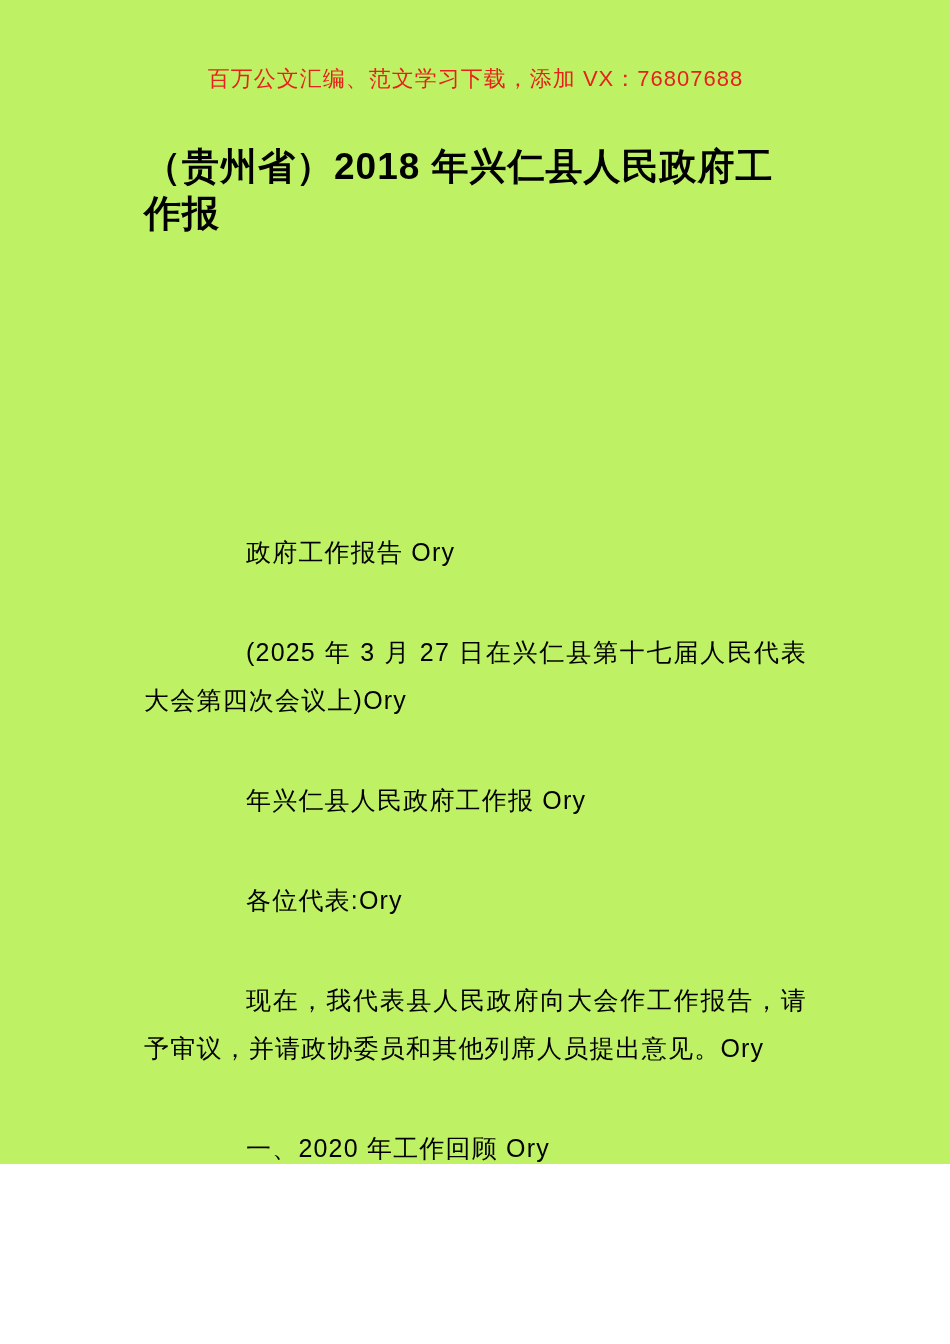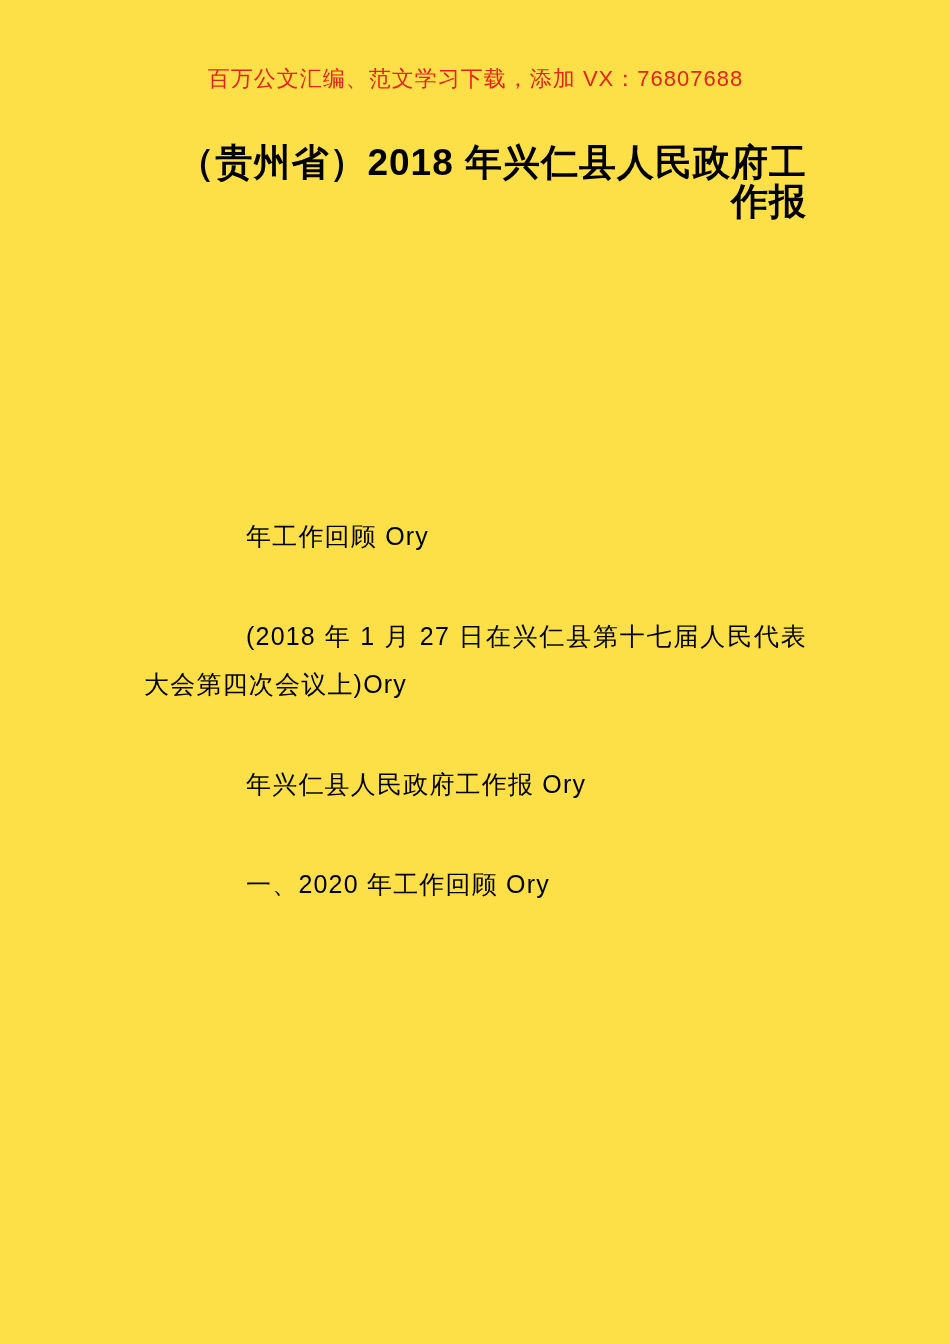--- a/index.html
+++ b/index.html
@@ -3,42 +3,42 @@
 <meta charset="utf-8">
 <style>
   html, body {
     margin: 0;
     padding: 0;
     background: #ffffff;
   }
   .page {
     position: relative;
     width: 950px;
-    height: 1344px;
+    height: 1164px;
     margin: 0 auto;
-    background: #fde047;
+    background: #bef264;
     box-sizing: border-box;
     padding: 64px 143px 0 144px;
     font-family: "Liberation Sans", sans-serif;
     color: #000000;
     overflow: hidden;
   }
   .promo-banner {
     font-size: 22px;
     line-height: 30px;
     text-align: center;
     letter-spacing: 1px;
     white-space: nowrap;
   }
   .doc-title {
     margin: 49px 0 0 0;
     font-size: 37px;
-    line-height: 39px;
+    line-height: 47px;
     font-weight: bold;
-    text-align: right;
+    text-align: left;
     letter-spacing: 1px;
     color: #000000;
   }
   .doc-title .title-line {
     display: block;
   }
   .doc-body {
     margin-top: 291px;
   }
   .doc-body p.para {
@@ -56,19 +56,21 @@
 
 <div class="page">
 
   <div class="promo-banner" style="color: rgb(232, 32, 29);">百万公文汇编、范文学习下载，添加 VX：76807688</div>
 
   <h1 class="doc-title">
     <span class="title-line">（贵州省）2018 年兴仁县人民政府工作报</span>
   </h1>
 
   <div class="doc-body">
-    <p class="para">年工作回顾 Ory</p>
-    <p class="para">(2018 年 1 月 27 日在兴仁县第十七届人民代表大会第四次会议上)Ory</p>
+    <p class="para">政府工作报告 Ory</p>
+    <p class="para">(2025 年 3 月 27 日在兴仁县第十七届人民代表大会第四次会议上)Ory</p>
     <p class="para">年兴仁县人民政府工作报 Ory</p>
+    <p class="para">各位代表:Ory</p>
+    <p class="para">现在，我代表县人民政府向大会作工作报告，请予审议，并请政协委员和其他列席人员提出意见。Ory</p>
     <p class="para">一、2020 年工作回顾 Ory</p>
   </div>
 
 </div>
 
 </body></html>

